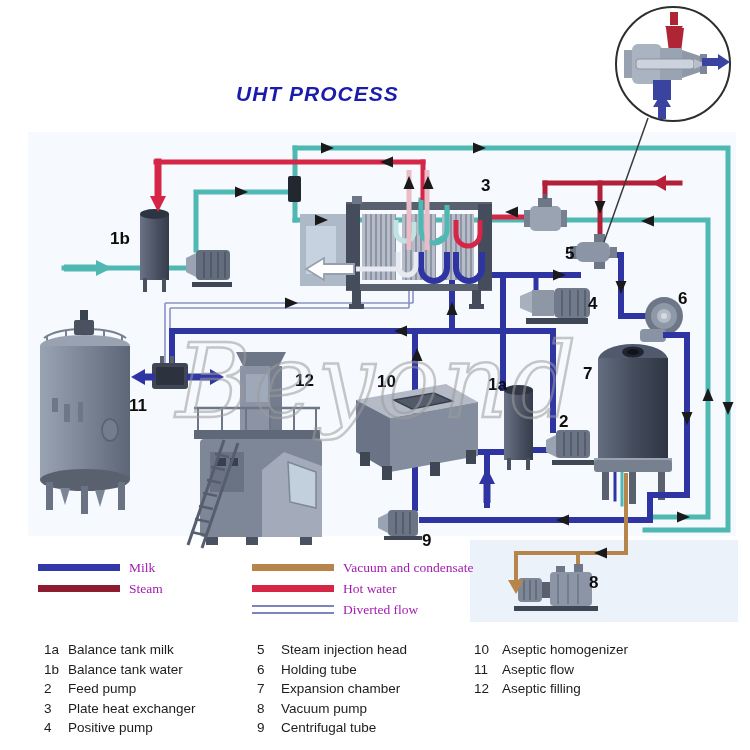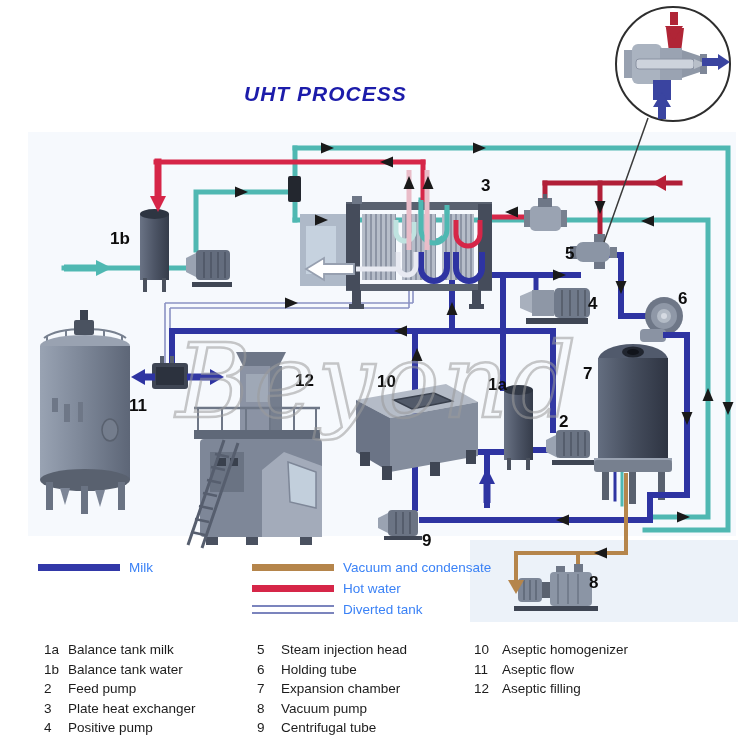--- a/index.html
+++ b/index.html
@@ -12,21 +12,21 @@
          font-style:italic;font-size:102px;letter-spacing:3px;color:rgba(255,255,255,0.05);
          -webkit-text-stroke:2.5px #9c9c9c;opacity:.55;pointer-events:none;white-space:nowrap;text-align:center;}
   .legend-col{position:absolute;z-index:3;}
   #legend-left{left:38px;top:557px;}
   #legend-right{left:252px;top:557px;}
   .legend-row{display:flex;align-items:center;height:21px;}
   .sw{width:82px;height:7px;margin-right:9px;flex:0 0 auto;}
   .sw-double{width:82px;height:9px;margin-right:9px;flex:0 0 auto;display:flex;
              flex-direction:column;justify-content:space-between;}
   .sw-double span{display:block;width:100%;height:2px;}
-  .legend-label{font-size:13.5px;color:#3b82f6;white-space:nowrap;}
+  .legend-label{font-size:13.5px;color:#a21caf;white-space:nowrap;font-family:Liberation Serif, serif;}
   .key-col{position:absolute;z-index:3;top:640px;}
   #key-col1{left:44px;} #key-col2{left:257px;} #key-col3{left:474px;}
   .key-row{display:flex;height:19.5px;align-items:center;font-size:13.5px;color:#1c1c1c;}
   .key-num{flex:0 0 auto;width:24px;}
   #key-col3 .key-num{width:28px;}
   .key-name{white-space:nowrap;}
   .lbl{font-family:"Liberation Sans",sans-serif;font-size:17px;font-weight:bold;fill:#0d0d0d;}
 </style>
 </head>
 <body>
@@ -357,45 +357,49 @@
     <text class="lbl" x="129" y="411">11</text>
     <text class="lbl" x="295" y="386">12</text>
     <text class="lbl" x="377" y="387">10</text>
     <text class="lbl" x="488" y="390">1a</text>
     <text class="lbl" x="559" y="427">2</text>
     <text class="lbl" x="422" y="546">9</text>
     <text class="lbl" x="589" y="588">8</text>
   </g>
 </svg>
 
-<div class="title" style="color: rgb(28, 28, 170); margin-left: 8px;">UHT PROCESS</div>
+<div class="title" style="color: rgb(28, 28, 170);">UHT PROCESS</div>
 
 <div class="watermark">Beyond</div>
 
 <div class="legend-col" id="legend-left">
   <div class="legend-row">
     <span class="sw" style="background-color: rgb(50, 56, 168);"></span>
     <span class="legend-label">Milk</span>
+  </div>
+  <div class="legend-row">
+    <span class="sw" style="background-color: rgb(142, 27, 48);"></span>
+    <span class="legend-label">Steam</span>
   </div>
 </div>
 <div class="legend-col" id="legend-right">
   <div class="legend-row">
     <span class="sw" style="background-color: rgb(181, 133, 75);"></span>
     <span class="legend-label">Vacuum and condensate</span>
   </div>
   <div class="legend-row">
     <span class="sw" style="background-color: rgb(214, 38, 72);"></span>
     <span class="legend-label">Hot water</span>
   </div>
   <div class="legend-row">
     <span class="sw-double">
       <span style="background-color: rgb(123, 132, 189);"></span>
       <span style="background-color: rgb(123, 132, 189);"></span>
     </span>
-    <span class="legend-label">Diverted tank</span>
+    <span class="legend-label">Diverted flow</span>
   </div>
 </div>
 
 <div class="key-col" id="key-col1">
   <div class="key-row">
         <span class="key-num">1a</span>
         <span class="key-name">Balance tank milk</span>
       </div>
   <div class="key-row">
         <span class="key-num">1b</span>

